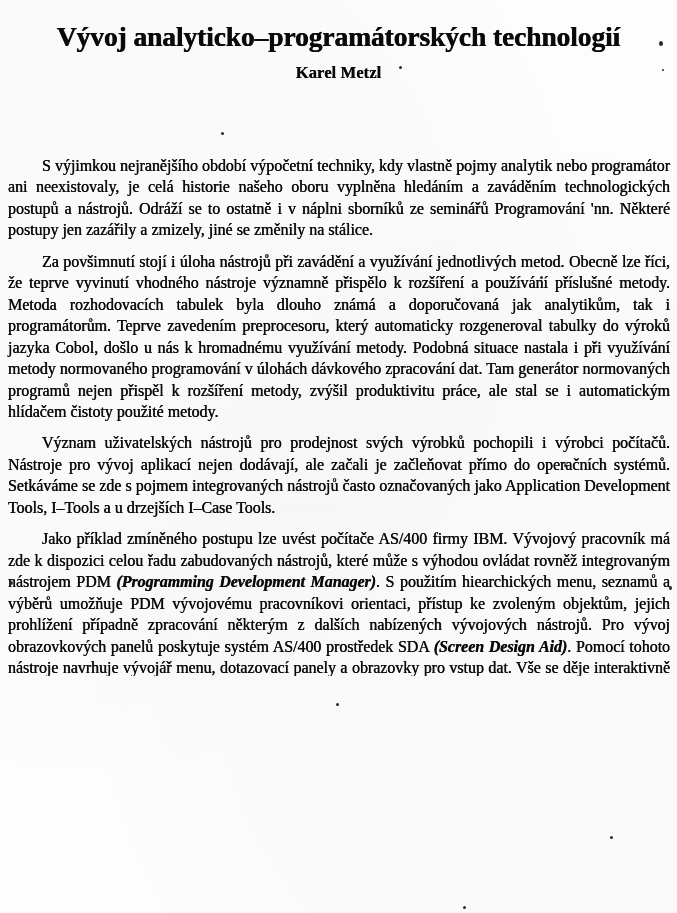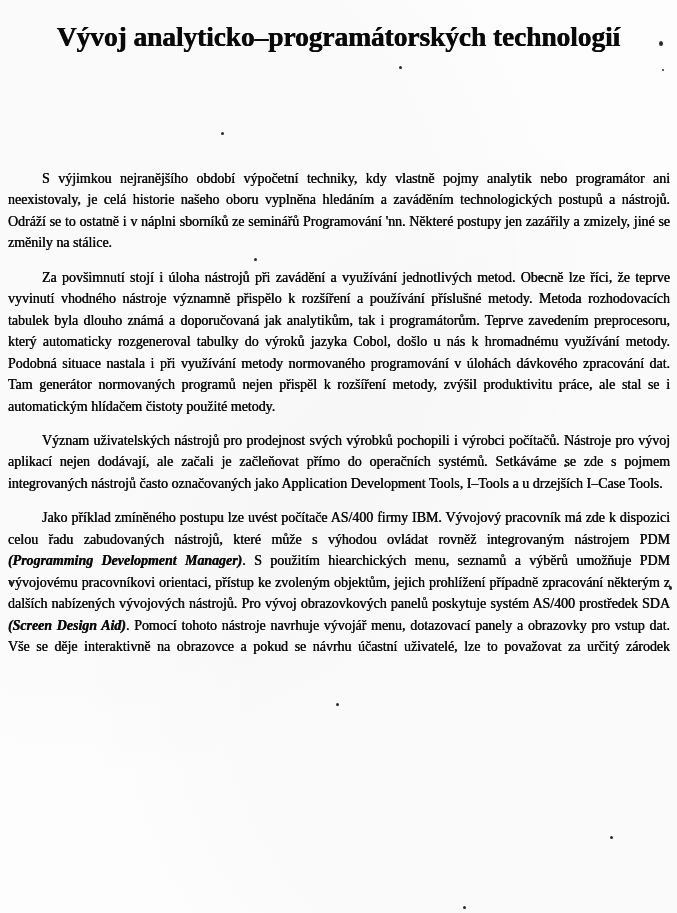--- a/index.html
+++ b/index.html
@@ -52,24 +52,24 @@
   }
 
   
   .body-block {
     position: absolute;
     left: 8px;
     top: 155px;
     width: 662px;
   }
   p.para {
-    margin: 13px 0 10px 0;
+    margin: 0 0 10px 0;
     text-align: justify;
     text-indent: 34px;
-    font-size: 14px;
+    font-size: 16px;
     line-height: 21.45px;
     letter-spacing: -0.04px;
     word-spacing: 0.1px;
     text-shadow: 0.32px 0 0 rgba(0,0,0,0.62), -0.28px 0 0 rgba(0,0,0,0.3), 0 0.3px 0 rgba(0,0,0,0.4);
   }
   p.para:last-child { margin-bottom: 0; }
   p.para b { font-weight: bold; font-style: italic; }
 
   
   .clip-last {
@@ -85,20 +85,21 @@
     pointer-events: none;
   }
 </style>
 </head>
 <body>
 
 <div class="page">
 
   <h1 class="title">Vývoj analyticko–programátorských technologií</h1>
 
+  <div class="author">Karel Metzl</div>
 
   <div class="body-block">
     <p class="para">S výjimkou nejranějšího období výpočetní techniky, kdy vlastně pojmy analytik nebo programátor ani neexistovaly, je celá historie našeho oboru vyplněna hledáním a zaváděním technologických postupů a nástrojů. Odráží se to ostatně i v náplni sborníků ze seminářů Programování 'nn. Některé postupy jen zazářily a zmizely, jiné se změnily na stálice.</p>
     <p class="para">Za povšimnutí stojí i úloha nástrojů při zavádění a využívání jednotlivých metod. Obecně lze říci, že teprve vyvinutí vhodného nástroje významně přispělo k rozšíření a používání příslušné metody. Metoda rozhodovacích tabulek byla dlouho známá a doporučovaná jak analytikům, tak i programátorům. Teprve zavedením preprocesoru, který automaticky rozgeneroval tabulky do výroků jazyka Cobol, došlo u nás k hromadnému využívání metody. Podobná situace nastala i při využívání metody normovaného programování v úlohách dávkového zpracování dat. Tam generátor normovaných programů nejen přispěl k rozšíření metody, zvýšil produktivitu práce, ale stal se i automatickým hlídačem čistoty použité metody.</p>
     <p class="para">Význam uživatelských nástrojů pro prodejnost svých výrobků pochopili i výrobci počítačů. Nástroje pro vývoj aplikací nejen dodávají, ale začali je začleňovat přímo do operačních systémů. Setkáváme se zde s pojmem integrovaných nástrojů často označovaných jako Application Development Tools, I–Tools a u drzejších I–Case Tools.</p>
     <p class="para clip-last">Jako příklad zmíněného postupu lze uvést počítače AS/400 firmy IBM. Vývojový pracovník má zde k dispozici celou řadu zabudovaných nástrojů, které může s výhodou ovládat rovněž integrovaným nástrojem PDM <b>(Programming Development Manager)</b>. S použitím hiearchických menu, seznamů a výběrů umožňuje PDM vývojovému pracovníkovi orientaci, přístup ke zvoleným objektům, jejich prohlížení případně zpracování některým z dalších nabízených vývojových nástrojů. Pro vývoj obrazovkových panelů poskytuje systém AS/400 prostředek SDA <b>(Screen Design Aid)</b>. Pomocí tohoto nástroje navrhuje vývojář menu, dotazovací panely a obrazovky pro vstup dat. Vše se děje interaktivně na obrazovce a pokud se návrhu účastní uživatelé, lze to považovat za určitý zárodek prototypování. SDA poskytuje možnost formálních i logických kontrol dat vstupujících z obrazovek. Rozvrh hlaviček, nadpisů i jednotlivých datových polí na stránkách tiskových sestav lze navrhovat nástrojem RLU . Návrhář pracuje opět interaktivně a příslušná pole přesunuje na obrazovce terminálu. Utilitou vygenerovaný rozvrh lze pak použít v tiskových programech nezávisle na zvoleném programovacím jazyku. Samozřejmou součástí každého integrovaného prostředí je komfortní editor</p>
   </div>
 
   <div id="speck-layer">
       <div class="speck" style="left: 659px; top: 41px; width: 4px; height: 5px;"></div>

